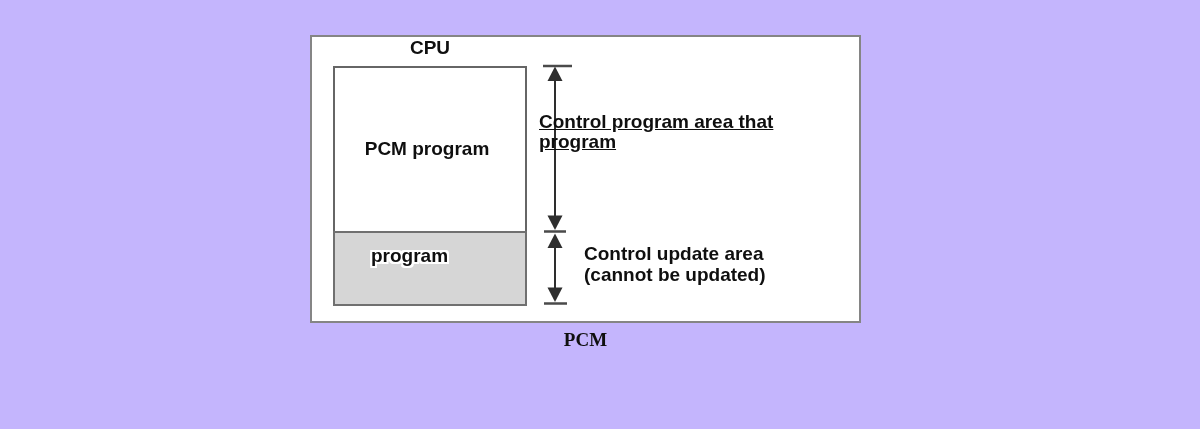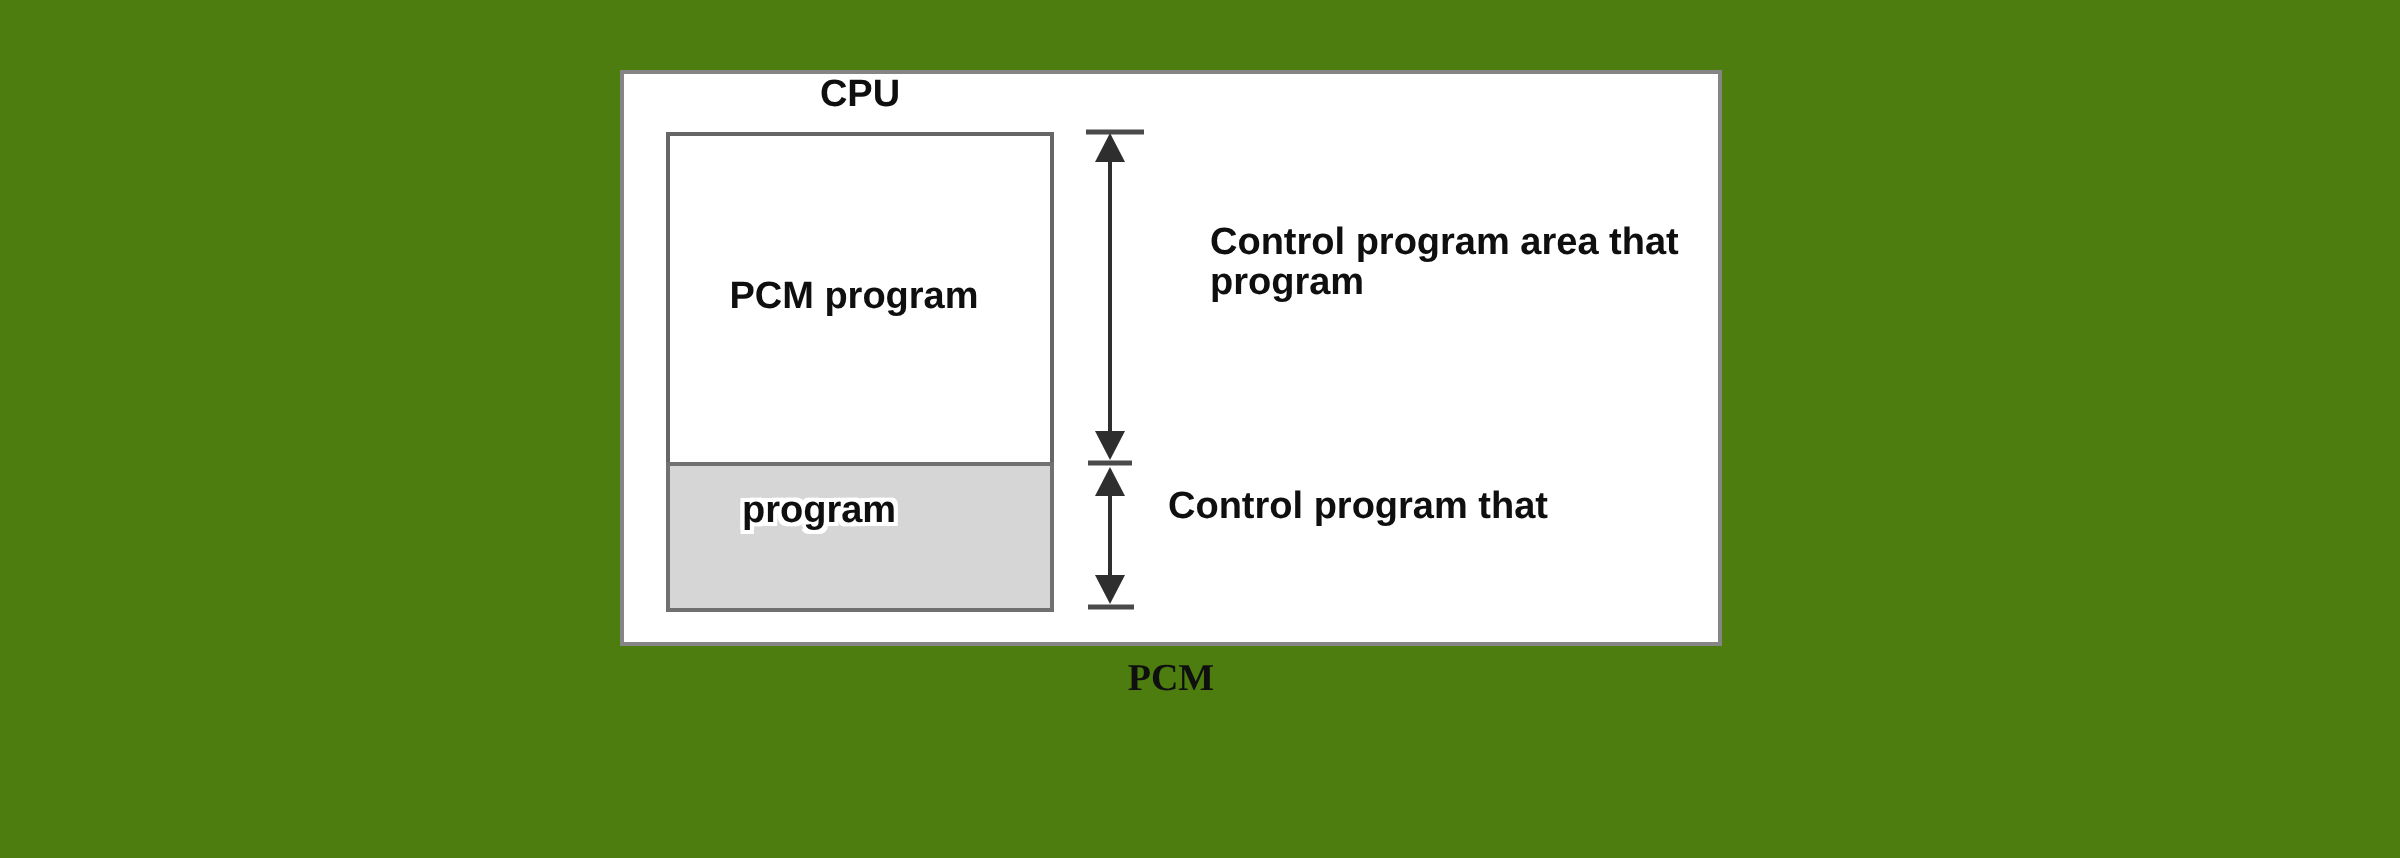--- a/index.html
+++ b/index.html
@@ -6,21 +6,21 @@
     margin: 0;
     padding: 0;
     background: #ffffff;
   }
   * { box-sizing: border-box; }
 
   .canvas {
     position: relative;
     width: 1200px;
     height: 429px;
-    background: #4d7c0f;
+    background: #c4b5fd;
     overflow: hidden;
     font-family: "Liberation Sans", "DejaVu Sans", sans-serif;
     color: var(--text, #0f0f0f);
   }
 
   .bold-label {
     position: absolute;
     font-weight: bold;
     font-size: 19px;
     line-height: 20px;
@@ -79,22 +79,23 @@
     white-space: normal;
     
     text-shadow:
       -2px -2px 0 #ffffff,  2px -2px 0 #ffffff,
       -2px  2px 0 #ffffff,  2px  2px 0 #ffffff,
       -2px  0   0 #ffffff,  2px  0   0 #ffffff,
        0   -2px 0 #ffffff,  0    2px 0 #ffffff;
   }
 
   .annotation-updatable {
-    left: 605px;
+    left: 539px;
     top: 112px;
+    text-decoration: underline;
   }
 
   .annotation-fixed {
     left: 584px;
     top: 243px;
     line-height: 21px;
   }
 
   .pcm-label {
     left: 310px;
@@ -149,18 +150,19 @@
       <line x1="544" y1="303.5" x2="567" y2="303.5" stroke="#4a4a4a" stroke-width="2.5"></line>
     </g>
   </svg>
 
   <div class="bold-label annotation-updatable">
     <div>Control program area that</div>
     <div>program</div>
   </div>
 
   <div class="bold-label annotation-fixed">
-    <div>Control program that</div>
+    <div>Control update area</div>
+    <div>(cannot be updated)</div>
   </div>
 
   <div class="bold-label pcm-label">PCM</div>
 
 </div>
 
 </body></html>

